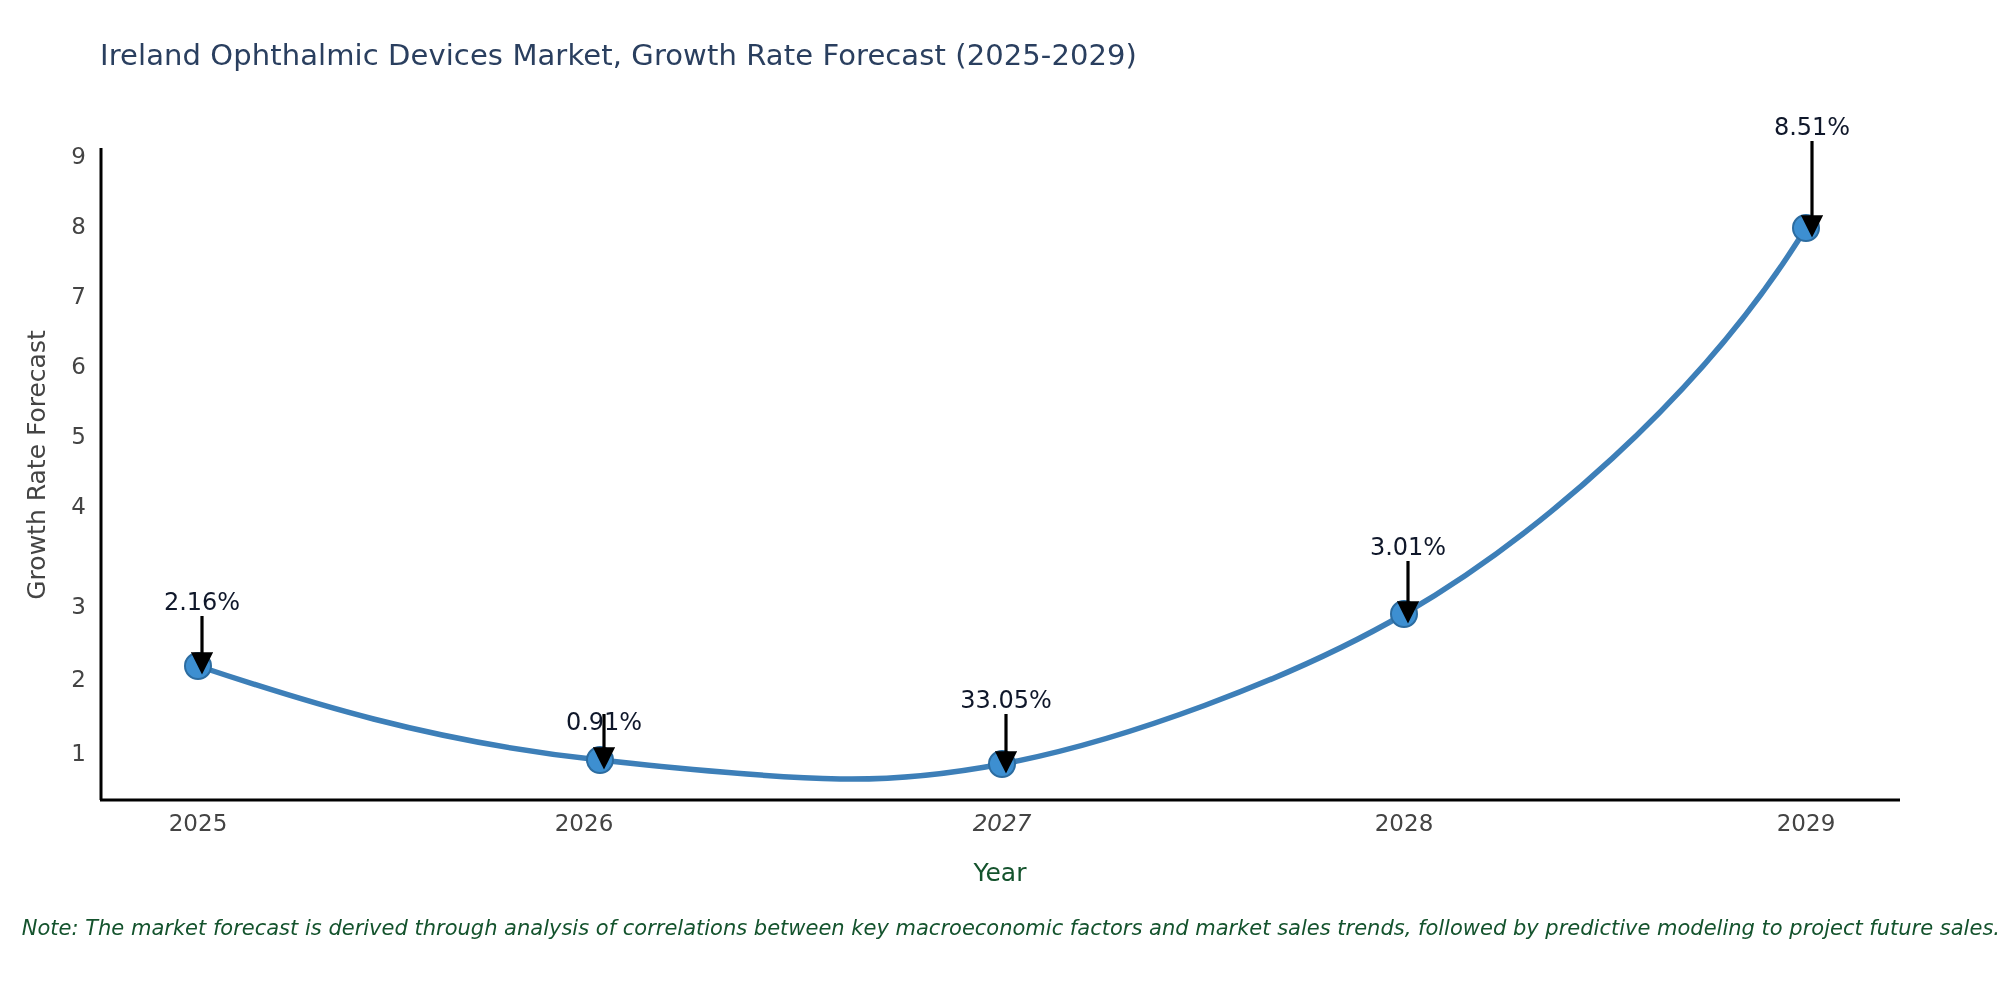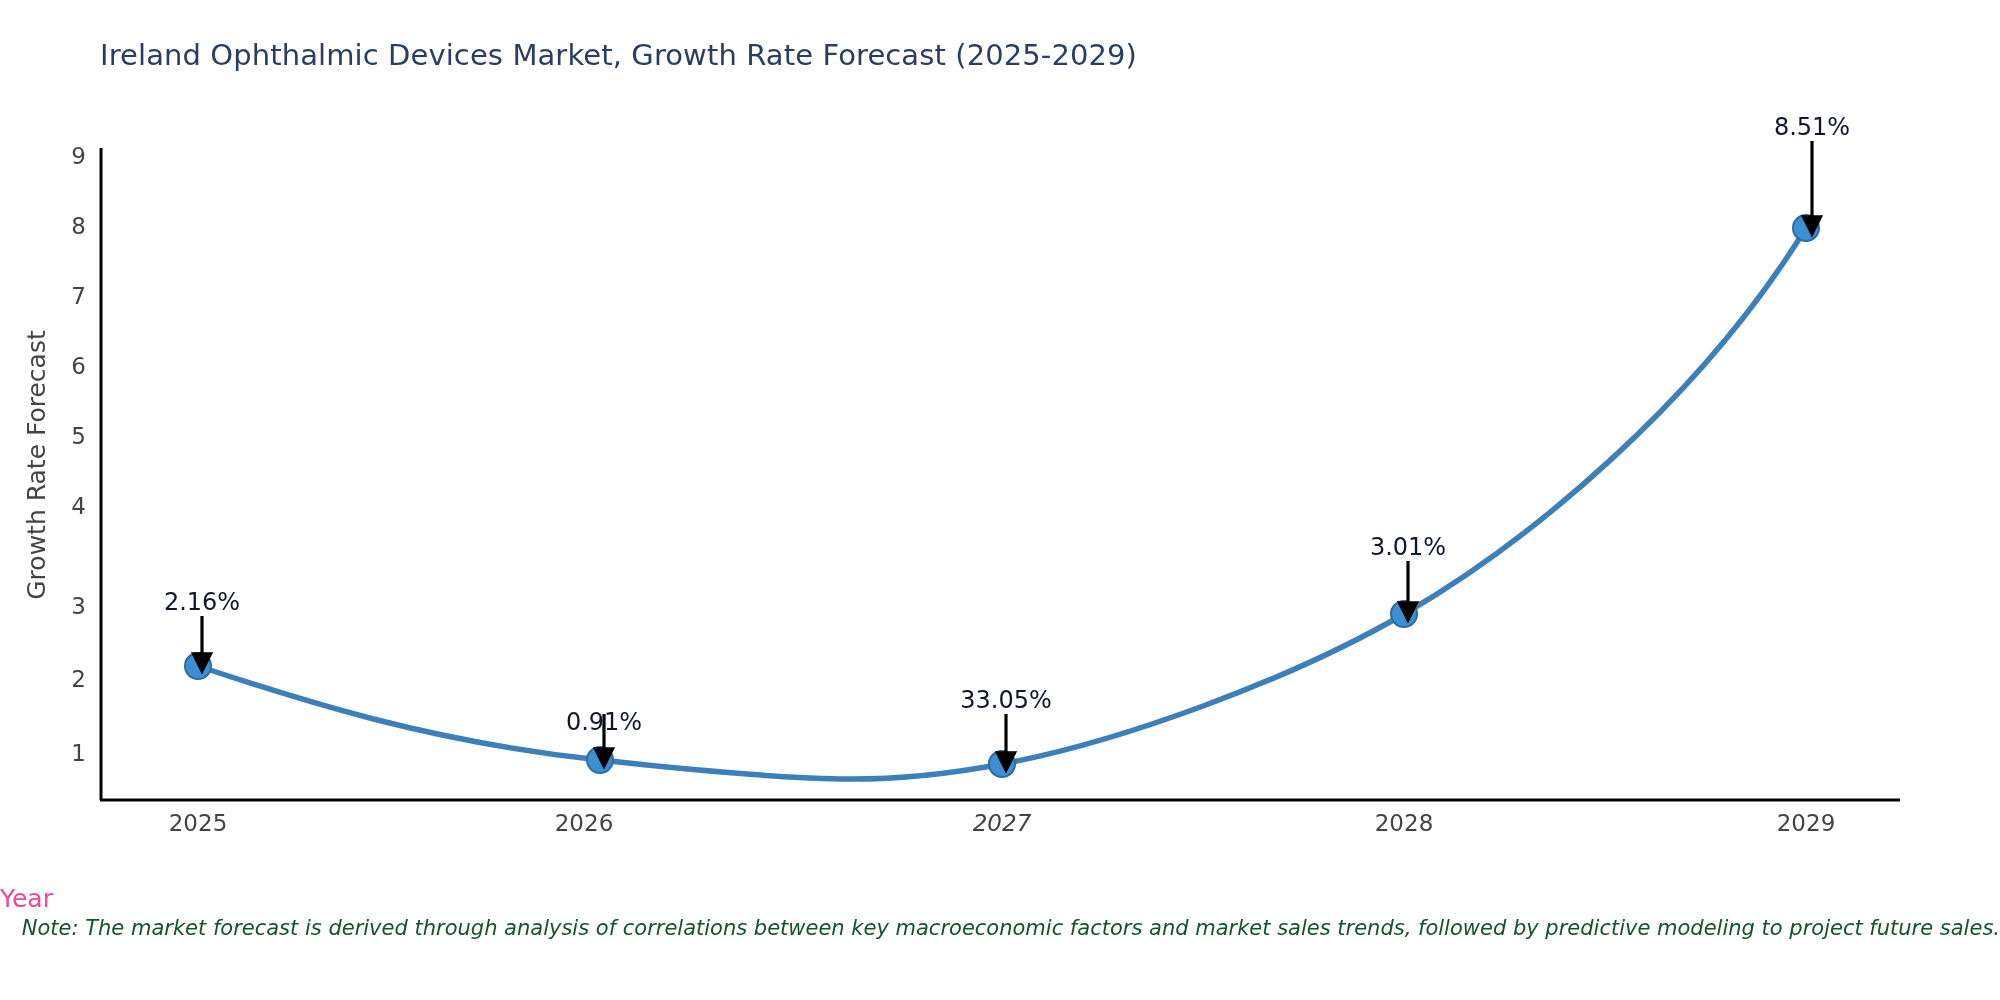--- a/index.html
+++ b/index.html
@@ -50,23 +50,23 @@
     font-size: 25px;
     color: #444;
     text-align: center;
     white-space: nowrap;
   }
   #x-axis-title {
     position: absolute;
     left: 0;
     top: 858px;
     width: 2000px;
+    text-align: center;
     font-size: 25px;
-    color: #ec4899;
-    margin-top: 26px;
+    color: #14532d;
   }
 
   
   .ytick {
     position: absolute;
     right: 1885px;           
     font-size: 23px;
     color: #444;
     text-align: right;
     white-space: nowrap;

